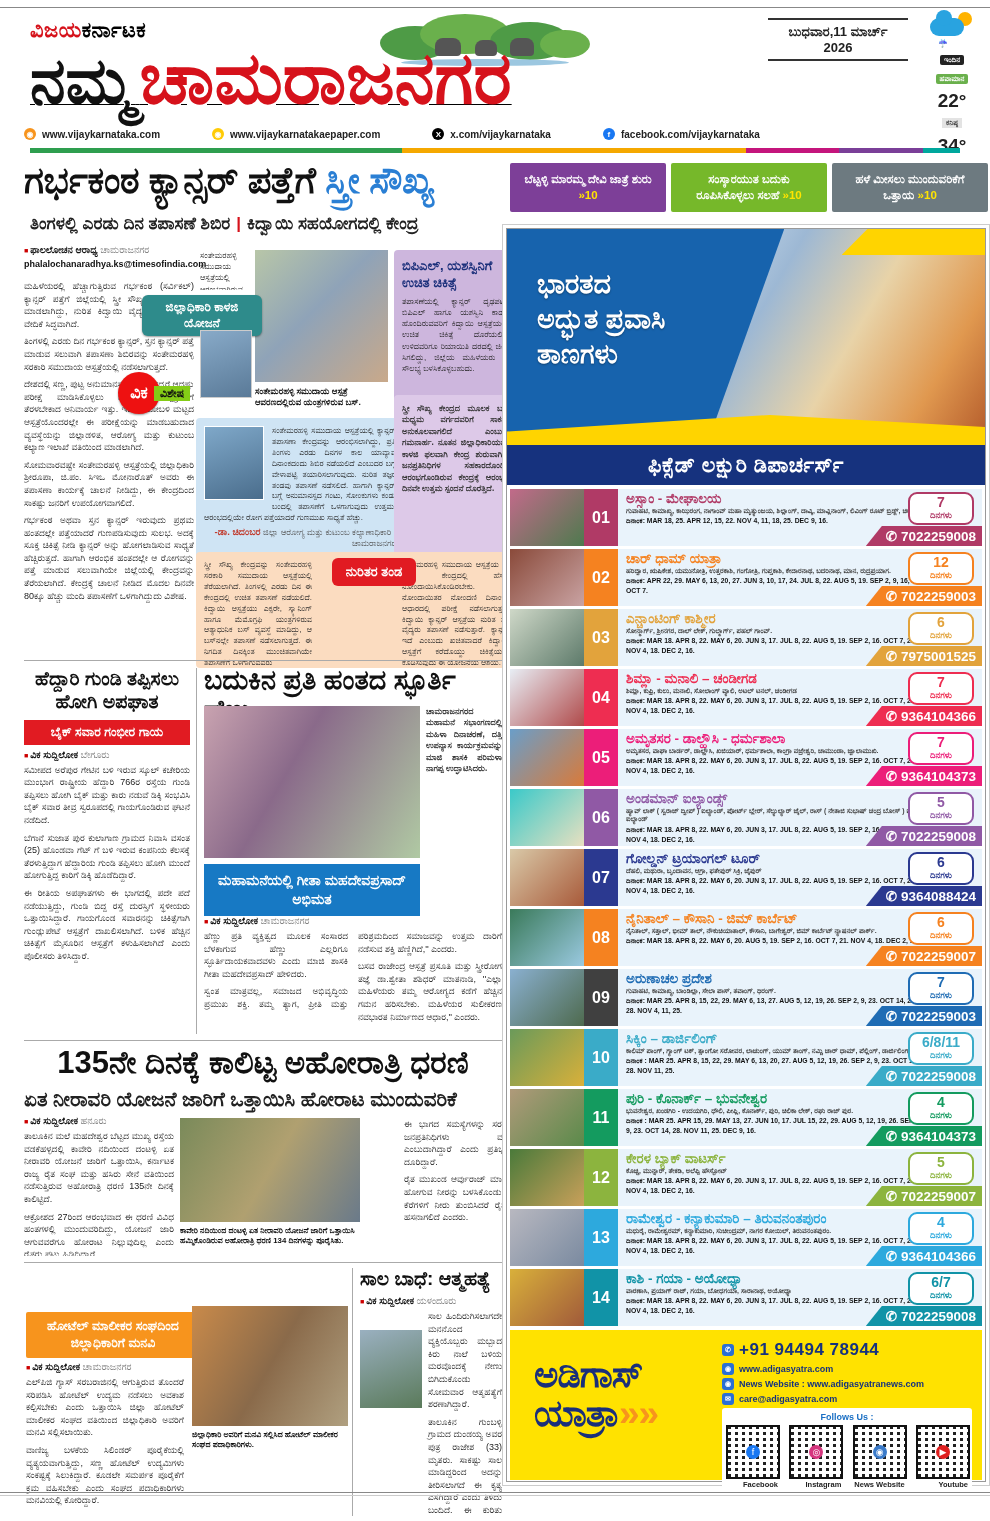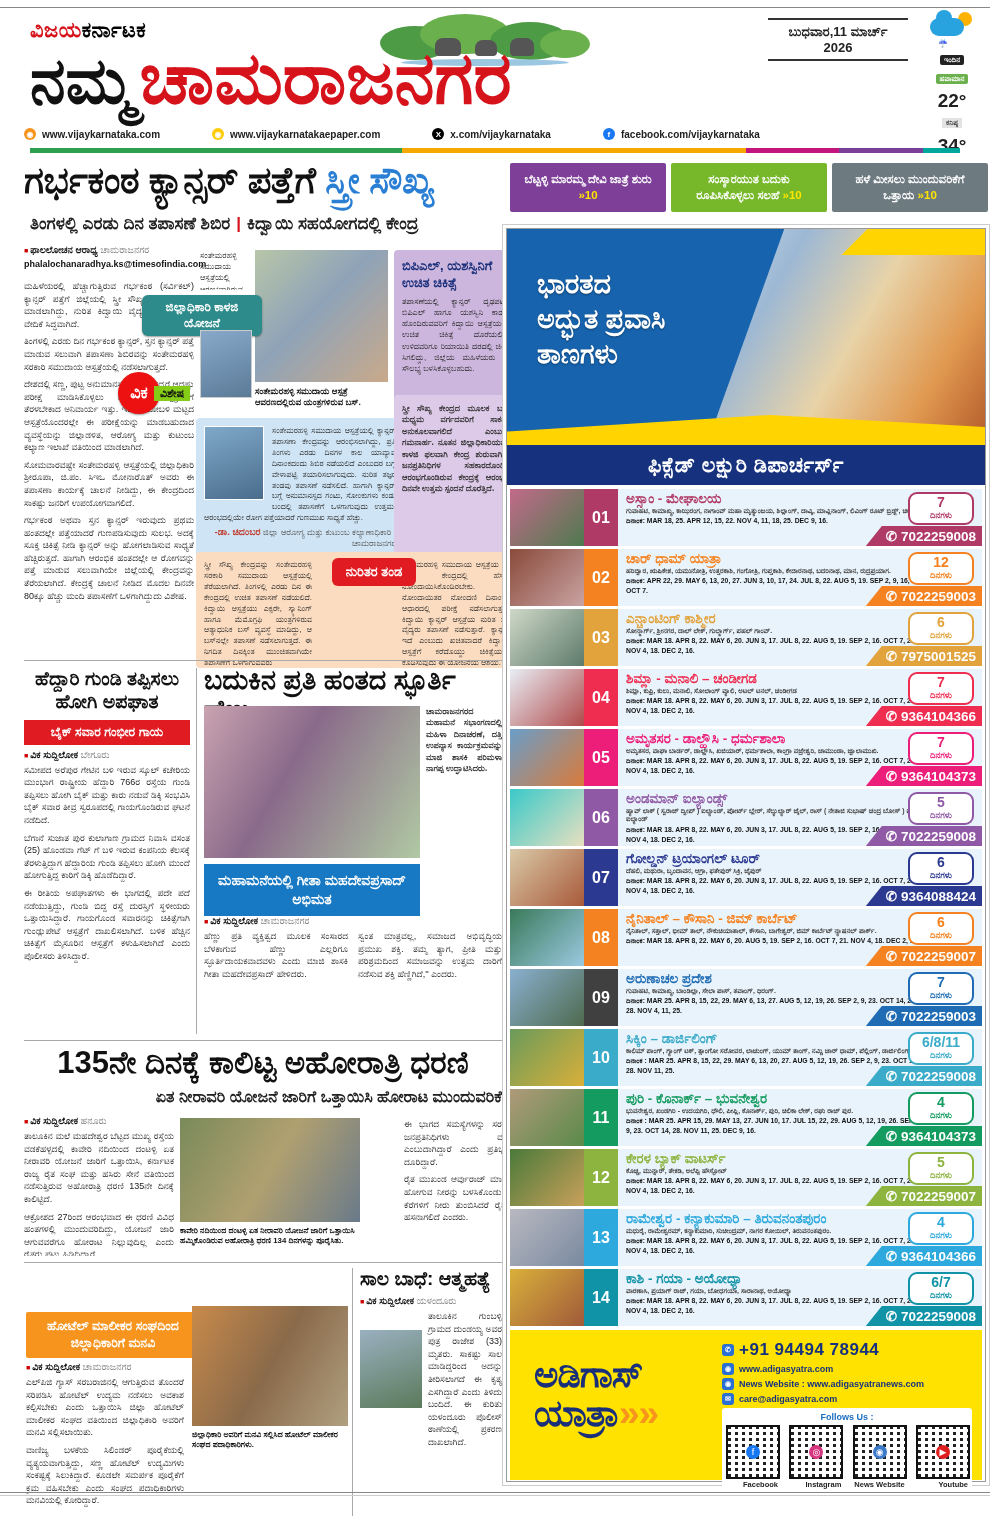--- a/index.html
+++ b/index.html
@@ -126,21 +126,21 @@
       <div class="sun"></div>
         <div class="cloud"></div>
         <div class="drops">☔</div>
     </div>
     <div><span class="wx-badge" style="background:#222;">ಇಂದಿನ</span></div>
     <div style="margin-top:1px;"><span class="wx-badge" style="background:#6ab04c;">ಹವಾಮಾನ</span></div>
     <div style="margin-top:6px;"><span class="wx-temp">22°</span><br><span class="wx-sub">ಕನಿಷ್ಠ</span></div>
     <div style="margin-top:7px;"><span class="wx-temp">34°</span><br><span class="wx-sub">ಗರಿಷ್ಠ</span></div>
   </div>
 
-  <div class="abs masthead" style="left:30px;top:42px;">
+  <div class="abs masthead" style="left:30px;top:42px;text-decoration:underline;">
     <span class="black">ನಮ್ಮ</span>
     <span class="red">ಚಾಮರಾಜನಗರ</span>
   </div>
 
   <div class="abs" style="left:24px;top:128px;width:860px;display:flex;gap:52px;">
 
       <span class="urlrow">
         <span class="dot" style="background: rgb(247, 148, 29);">◉</span>
         <span>www.vijaykarnataka.com</span>
       </span>
@@ -265,26 +265,27 @@
     <p class="bp" style="font-size:8.2px;font-weight:bold;color:#333;">ಚಾಮರಾಜನಗರದ ಮಹಾಮನೆ ಸಭಾಂಗಣದಲ್ಲಿ ಮಹಿಳಾ ದಿನಾಚರಣೆ, ದತ್ತಿ ಉಪನ್ಯಾಸ ಕಾರ್ಯಕ್ರಮವನ್ನು ಮಾಜಿ ಶಾಸಕಿ ಪರಿಮಳಾ ನಾಗಪ್ಪ ಉದ್ಘಾಟಿಸಿದರು.</p>
   </div>
   <div class="abs bluebox" style="left:204px;top:864px;width:200px;">ಮಹಾಮನೆಯಲ್ಲಿ ಗೀತಾ ಮಹದೇವಪ್ರಸಾದ್ ಅಭಿಮತ</div>
   <div class="abs" style="left:204px;top:912px;width:298px;">
     <div class="byline"><b>ವಿಕ ಸುದ್ದಿಲೋಕ</b> <span class="place">ಚಾಮರಾಜನಗರ</span></div>
   </div>
   <div class="abs" style="left:204px;top:930px;width:298px;height:104px;column-count:2;column-gap:10px;overflow:hidden;">
 
   <p class="bp">ಹೆಣ್ಣು ಪ್ರತಿ ವ್ಯಕ್ತಿತ್ವದ ಮೂಲಕ ಸಂಸಾರದ ಬೆಳಕಾಗುವ ಹೆಣ್ಣು ಎಲ್ಲರಿಗೂ ಸ್ಫೂರ್ತಿದಾಯಕವಾದವಳು ಎಂದು ಮಾಜಿ ಶಾಸಕಿ ಗೀತಾ ಮಹದೇವಪ್ರಸಾದ್ ಹೇಳಿದರು.</p>
       <p class="bp">ಸ್ವಂತ ಮಾತ್ರವಲ್ಲ, ಸಮಾಜದ ಅಭಿವೃದ್ಧಿಯ ಪ್ರಮುಖ ಶಕ್ತಿ. ತಮ್ಮ ತ್ಯಾಗ, ಪ್ರೀತಿ ಮತ್ತು ಪರಿಶ್ರಮದಿಂದ ಸಮಾಜವನ್ನು ಉತ್ತಮ ದಾರಿಗೆ ನಡೆಸುವ ಶಕ್ತಿ ಹೆಣ್ಣಿಗಿದೆ,'' ಎಂದರು.</p>
+      <p class="bp">ಬಸವ ರಾಜೇಂದ್ರ ಆಸ್ಪತ್ರೆ ಪ್ರಸೂತಿ ಮತ್ತು ಸ್ತ್ರೀರೋಗ ತಜ್ಞೆ ಡಾ.ಶ್ವೇತಾ ಶಶಿಧರ್ ಮಾತನಾಡಿ, ''ಎಲ್ಲಾ ಮಹಿಳೆಯರು ತಮ್ಮ ಆರೋಗ್ಯದ ಕಡೆಗೆ ಹೆಚ್ಚಿನ ಗಮನ ಹರಿಸಬೇಕು. ಮಹಿಳೆಯರ ಸುಲೀಕರಣ ನವಭಾರತ ನಿರ್ಮಾಣದ ಆಧಾರ,'' ಎಂದರು.</p>
     </div>
 
   <div class="hline" style="left:24px;top:1040px;width:478px;"></div>
 
   <div class="abs h2" style="left:24px;top:1046px;width:478px;font-size:31px;text-align:center;">135ನೇ ದಿನಕ್ಕೆ ಕಾಲಿಟ್ಟ ಅಹೋರಾತ್ರಿ ಧರಣಿ</div>
-  <div class="abs subhead" style="left:24px;top:1088px;width:478px;font-size:16px;text-align:right;">ಏತ ನೀರಾವರಿ ಯೋಜನೆ ಜಾರಿಗೆ ಒತ್ತಾಯಿಸಿ ಹೋರಾಟ ಮುಂದುವರಿಕೆ</div>
+  <div class="abs subhead" style="left:24px;top:1088px;width:478px;font-size:20px;text-align:left;">ಏತ ನೀರಾವರಿ ಯೋಜನೆ ಜಾರಿಗೆ ಒತ್ತಾಯಿಸಿ ಹೋರಾಟ ಮುಂದುವರಿಕೆ</div>
   <div class="abs" style="left:24px;top:1112px;width:160px;">
     <div class="byline"><b>ವಿಕ ಸುದ್ದಿಲೋಕ</b> <span class="place">ಹನೂರು</span></div>
   </div>
   <div class="abs" style="left:24px;top:1130px;width:150px;height:126px;overflow:hidden;">
 
   <p class="bp">ತಾಲೂಕಿನ ಮಲೆ ಮಹದೇಶ್ವರ ಬೆಟ್ಟದ ಮುಖ್ಯ ರಸ್ತೆಯ ವಡಕೆಹಳ್ಳದಲ್ಲಿ ಕಾವೇರಿ ನದಿಯಿಂದ ದಂಟಳ್ಳಿ ಏತ ನೀರಾವರಿ ಯೋಜನೆ ಜಾರಿಗೆ ಒತ್ತಾಯಿಸಿ, ಕರ್ನಾಟಕ ರಾಜ್ಯ ರೈತ ಸಂಘ ಮತ್ತು ಹಸಿರು ಸೇನೆ ವತಿಯಿಂದ ನಡೆಸುತ್ತಿರುವ ಅಹೋರಾತ್ರಿ ಧರಣಿ 135ನೇ ದಿನಕ್ಕೆ ಕಾಲಿಟ್ಟಿದೆ.</p>
       <p class="bp">ಆಕ್ರೋಶದ 27ರಿಂದ ಆರಂಭವಾದ ಈ ಧರಣಿ ವಿವಿಧ ಹಂತಗಳಲ್ಲಿ ಮುಂದುವರಿದಿದ್ದು, ಯೋಜನೆ ಜಾರಿ ಆಗುವವರೆಗೂ ಹೋರಾಟ ನಿಲ್ಲುವುದಿಲ್ಲ ಎಂದು ರೈತರು ಪಟ್ಟು ಹಿಡಿದಿದ್ದಾರೆ.</p>
     </div>
   <div class="abs photo" style="left:180px;top:1118px;width:180px;height:104px;background:linear-gradient(120deg,#7a8a5a,#b0a070 50%,#6a7a8a);"></div>
   <div class="abs cap" style="left:180px;top:1226px;width:180px;font-size:7.8px;">ಕಾವೇರಿ ನದಿಯಿಂದ ದಂಟಳ್ಳಿ ಏತ ನೀರಾವರಿ ಯೋಜನೆ ಜಾರಿಗೆ ಒತ್ತಾಯಿಸಿ ಹಮ್ಮಿಕೊಂಡಿರುವ ಅಹೋರಾತ್ರಿ ಧರಣಿ 134 ದಿನಗಳನ್ನು ಪೂರೈಸಿತು.</div>
@@ -311,20 +312,21 @@
   <div class="vline" style="left:352px;top:1268px;height:248px;"></div>
 
   <div class="abs h3" style="left:360px;top:1268px;width:142px;">ಸಾಲ ಬಾಧೆ: ಆತ್ಮಹತ್ಯೆ</div>
   <div class="abs" style="left:360px;top:1292px;width:142px;">
     <div class="byline"><b>ವಿಕ ಸುದ್ದಿಲೋಕ</b> <span class="place">ಯಳಂದೂರು</span></div>
   </div>
   <div class="abs photo" style="left:360px;top:1330px;width:62px;height:78px;background:linear-gradient(160deg,#9ab0c0,#5a7a5a);"></div>
   <div class="abs" style="left:360px;top:1310px;width:142px;height:206px;overflow:hidden;">
     <div style="margin-left:68px;min-height:100px;">
 
+    <p class="bp">ಸಾಲ ಹಿಂದಿರುಗಿಸಲಾಗದೇ ಮನನೊಂದ ವ್ಯಕ್ತಿಯೊಬ್ಬರು ಮಬ್ಬಾದ ಕಿರು ನಾಲೆ ಬಳಿಯ ಮರವೊಂದಕ್ಕೆ ನೇಣು ಬಿಗಿದುಕೊಂಡು ಸೋಮವಾರ ಆತ್ಮಹತ್ಯೆಗೆ ಶರಣಾಗಿದ್ದಾರೆ.</p>
         <p class="bp">ತಾಲೂಕಿನ ಗುಂಬಳ್ಳಿ ಗ್ರಾಮದ ದುಂಡಯ್ಯ ಅವರ ಪುತ್ರ ರಾಜೇಶ (33) ಮೃತರು. ಸಾಕಷ್ಟು ಸಾಲ ಮಾಡಿದ್ದರಿಂದ ಅದನ್ನು ತೀರಿಸಲಾಗದೆ ಈ ಕೃತ್ಯ ಎಸಗಿದ್ದಾರೆ ಎಂದು ತಿಳಿದು ಬಂದಿದೆ. ಈ ಕುರಿತು ಯಳಂದೂರು ಪೊಲೀಸ್ ಠಾಣೆಯಲ್ಲಿ ಪ್ರಕರಣ ದಾಖಲಾಗಿದೆ.</p>
       </div>
   </div>
 
   <div class="abs adframe" style="left:506px;top:228px;width:478px;height:1252px;">
 
     <div class="banner" style="height:216px;">
       <div class="banner-collage"></div>
       <div class="banner-blue"></div>
       <div class="banner-yellow-tr"></div>

